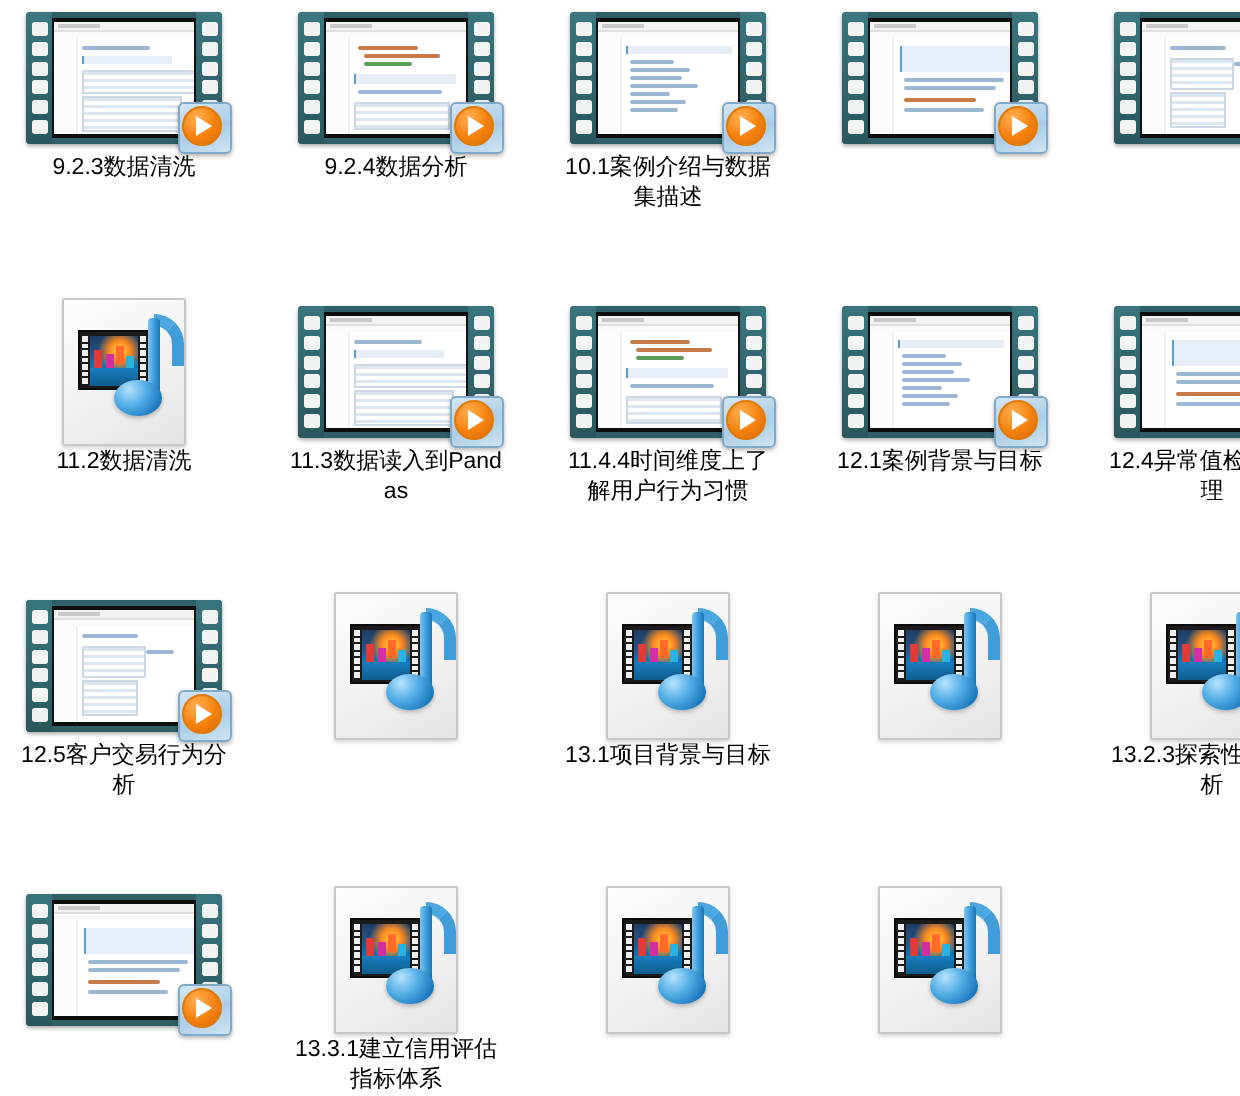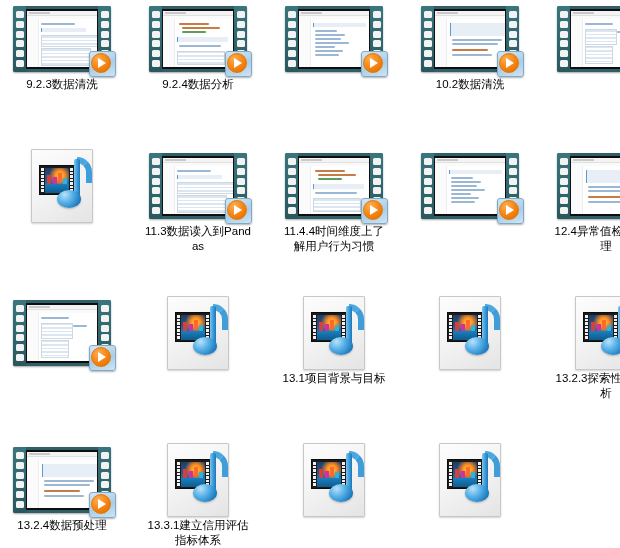--- a/index.html
+++ b/index.html
@@ -321,20 +321,21 @@
               <i></i>
             </div>
           </div>
           <div class="play-badge">
             <div class="plate"></div>
             <div class="circ"></div>
             <div class="tri"></div>
           </div>
         </div>
       </div>
+      <div class="file-label">10.1案例介绍与数据集描述</div>
     </div>
     <div class="file-item">
       <div class="icon-area">
         <div class="vid-thumb">
           <div class="vid-strip">
             <div class="perf">
               <i></i>
               <i></i>
               <i></i>
               <i></i>
@@ -362,21 +363,20 @@
               <i></i>
             </div>
           </div>
           <div class="play-badge">
             <div class="plate"></div>
             <div class="circ"></div>
             <div class="tri"></div>
           </div>
         </div>
       </div>
-      <div class="file-label">10.2数据清洗</div>
     </div>
     <div class="file-item">
       <div class="icon-area">
         <div class="vid-thumb">
           <div class="vid-strip">
             <div class="perf">
               <i></i>
               <i></i>
               <i></i>
               <i></i>
@@ -438,20 +438,21 @@
               <i></i>
             </div>
           </div>
           <div class="note">
             <div class="flag"></div>
             <div class="stem"></div>
             <div class="head"></div>
           </div>
         </div>
       </div>
+      <div class="file-label">11.2数据清洗</div>
     </div>
     <div class="file-item">
       <div class="icon-area">
         <div class="vid-thumb">
           <div class="vid-strip">
             <div class="perf">
               <i></i>
               <i></i>
               <i></i>
               <i></i>
@@ -566,20 +567,21 @@
               <i></i>
             </div>
           </div>
           <div class="play-badge">
             <div class="plate"></div>
             <div class="circ"></div>
             <div class="tri"></div>
           </div>
         </div>
       </div>
+      <div class="file-label">12.1案例背景与目标</div>
     </div>
     <div class="file-item">
       <div class="icon-area">
         <div class="vid-thumb">
           <div class="vid-strip">
             <div class="perf">
               <i></i>
               <i></i>
               <i></i>
               <i></i>
@@ -648,20 +650,21 @@
               <i></i>
             </div>
           </div>
           <div class="play-badge">
             <div class="plate"></div>
             <div class="circ"></div>
             <div class="tri"></div>
           </div>
         </div>
       </div>
+      <div class="file-label">12.5客户交易行为分析</div>
     </div>
     <div class="file-item">
       <div class="icon-area">
         <div class="file-icon">
           <div class="page"></div>
           <div class="foldcut"></div>
           <div class="fold"></div>
           <div class="mini-strip">
             <div class="mperf">
               <i></i>
@@ -831,21 +834,20 @@
               <i></i>
             </div>
           </div>
           <div class="play-badge">
             <div class="plate"></div>
             <div class="circ"></div>
             <div class="tri"></div>
           </div>
         </div>
       </div>
-      <div class="file-label">13.2.4数据预处理</div>
     </div>
     <div class="file-item">
       <div class="icon-area">
         <div class="file-icon">
           <div class="page"></div>
           <div class="foldcut"></div>
           <div class="fold"></div>
           <div class="mini-strip">
             <div class="mperf">
               <i></i>

